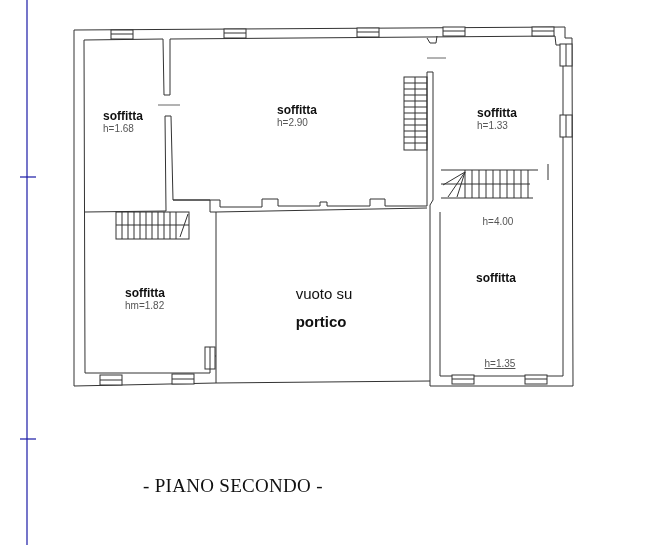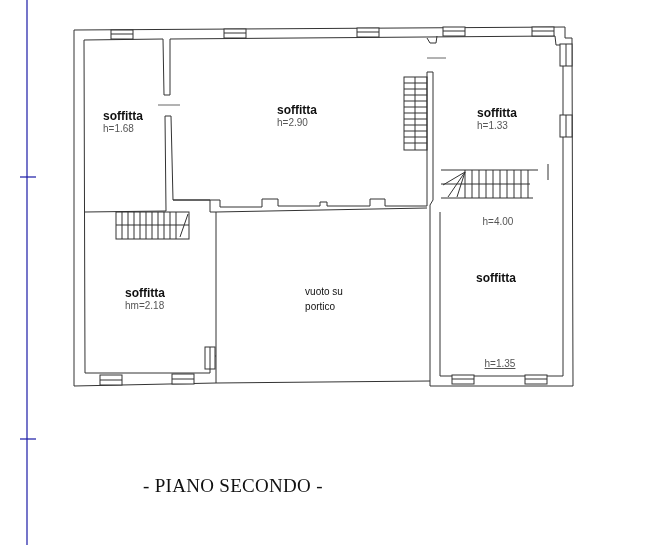--- a/index.html
+++ b/index.html
@@ -1,21 +1,21 @@
 <!DOCTYPE html>
 <html><head>
   <meta charset="utf-8">
   <style>
     html, body { margin:0; padding:0; background:#ffffff; }
     body { width:649px; height:545px; position:relative; overflow:hidden; font-family:"Liberation Sans", sans-serif; }
     svg.plan { position:absolute; left:0; top:0; }
     .lbl { position:absolute; text-align:left; color:#111; line-height:1.1; transform:translateX(-50%); white-space:nowrap; }
     .room-name { font-size:12px; font-weight:bold; }
     .room-h { font-size:10px; color:#555; }
-    .center-lbl { font-size:10px; color:#111; }
+    .center-lbl { font-size:15px; color:#111; }
     .title { position:absolute; left:143px; top:475px; font-size:19px; color:#111; letter-spacing:0.3px; white-space:nowrap;font-family:Liberation Serif, serif; }
   </style>
 </head>
 <body>
 
 <svg class="plan" width="649" height="545" viewBox="0 0 649 545" xmlns="http://www.w3.org/2000/svg">
 
   <g stroke="#1a1aa6" stroke-width="1.2">
     <line x1="27" y1="0" x2="27" y2="545"></line>
     <line x1="20" y1="177" x2="36" y2="177"></line>
@@ -134,23 +134,23 @@
 <div class="lbl" style="left:297px;top:104px;">
   <div class="room-name">soffitta</div>
   <div class="room-h">h=2.90</div>
 </div>
 <div class="lbl" style="left:497px;top:107px;">
   <div class="room-name">soffitta</div>
   <div class="room-h">h=1.33</div>
 </div>
 <div class="lbl" style="left:145px;top:287px;">
   <div class="room-name">soffitta</div>
-  <div class="room-h">hm=2.18</div>
+  <div class="room-h">hm=1.82</div>
 </div>
 <div class="lbl" style="left:324px;top:286px;">
   <div class="center-lbl">vuoto su</div>
-  <div class="center-lbl" style="margin-top:4px;">portico</div>
+  <div class="center-lbl" style="margin-top:11px;font-weight:bold;">portico</div>
 </div>
 <div class="lbl room-h" style="left:498px;top:200px;margin-top:16px;">h=4.00</div>
 <div class="lbl room-name" style="left:496px;top:272px;">soffitta</div>
 <div class="lbl room-h" style="left:500px;top:358px;text-decoration:underline;">h=1.35</div>
 
 <div class="title">- PIANO SECONDO -</div>
 
 </body></html>

